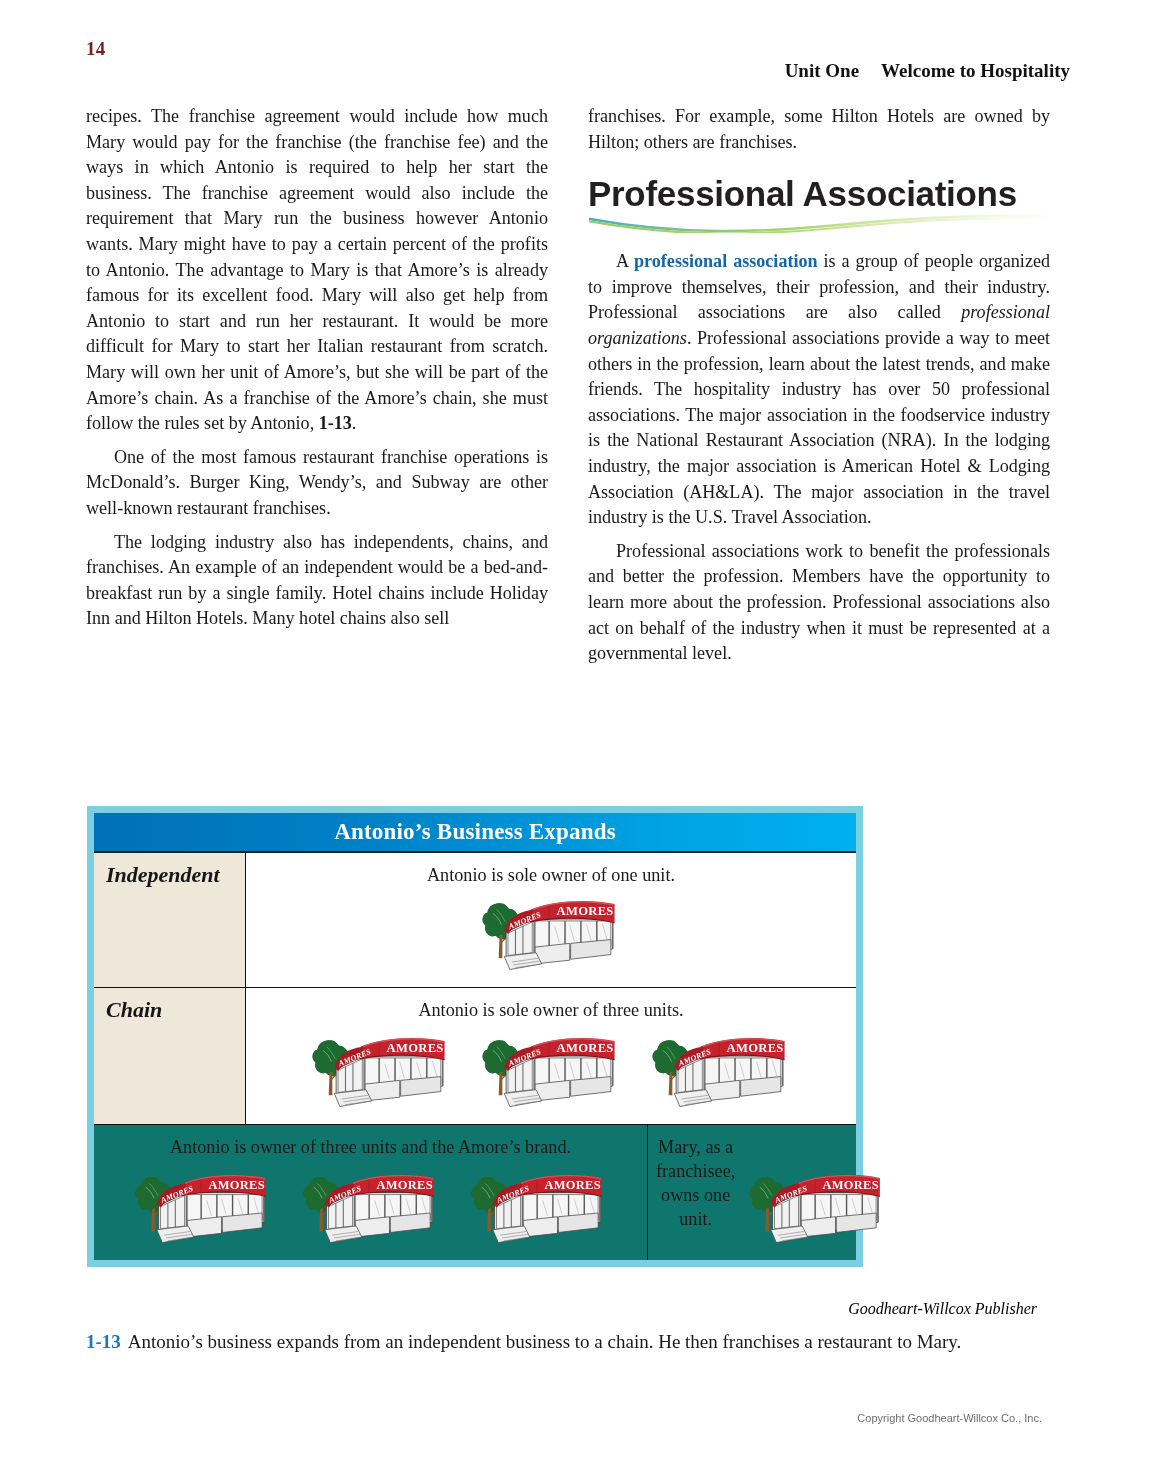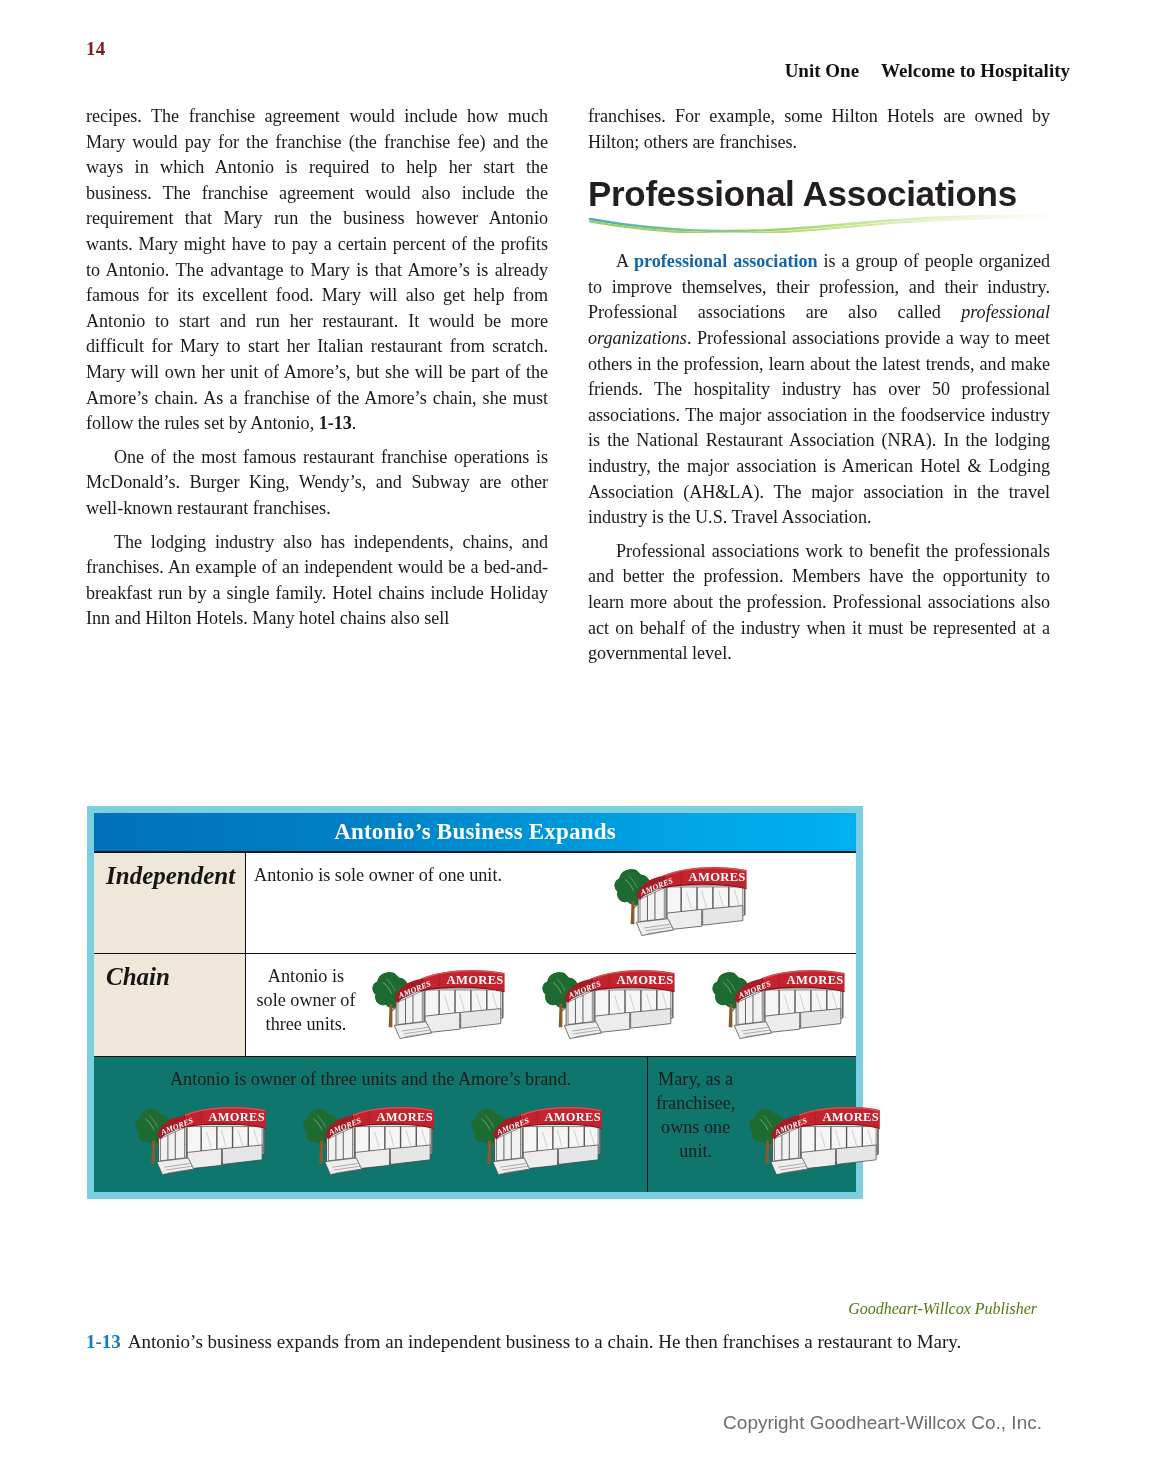--- a/index.html
+++ b/index.html
@@ -135,27 +135,27 @@
   .row-label {
     width: 152px;
     min-width: 152px;
     background: #EFE8DA;
     border-right: 1.5px solid #111;
     padding: 9px 0 0 12px;
     box-sizing: border-box;
     font-family: "Liberation Serif", serif;
     font-weight: bold;
     font-style: italic;
-    font-size: 25px;
+    font-size: 22px;
     color: #161616;
   }
   .row-body {
     flex: 1;
     display: flex;
-    flex-direction: row;
+    flex-direction: column;
     background: #ffffff;
   }
   .row-split {
     flex: 1;
     display: flex;
     background: #0f766e;
   }
   .split-main {
     flex: 1 1 auto;
     border-right: 1.5px solid #111;
@@ -191,21 +191,21 @@
   
   .credit {
     position: absolute;
     left: 86px;
     top: 1300px;
     width: 951px;
     text-align: right;
     font-family: "Liberation Serif", serif;
     font-style: italic;
     font-size: 16px;
-    color: #4d7c0f;
+    color: #000000;
   }
   .fig-caption {
     position: absolute;
     left: 86px;
     top: 1328px;
     width: 900px;
     font-family: "Liberation Serif", serif;
     font-size: 19px;
     line-height: 27px;
     color: #1a1a1a;
@@ -216,21 +216,21 @@
     margin-right: 7px;
   }
 
   .copyright {
     position: absolute;
     left: 0;
     top: 1412px;
     width: 1042px;
     text-align: right;
     font-family: "Liberation Sans", sans-serif;
-    font-size: 19px;
+    font-size: 11px;
     color: #6e6e6e;
   }
 </style>
 </head>
 <body>
 
 <div class="running-head">
   <span class="folio">14</span>
   <span class="head-right">
     <span class="head-unit">Unit One</span><span>Welcome to Hospitality</span>

